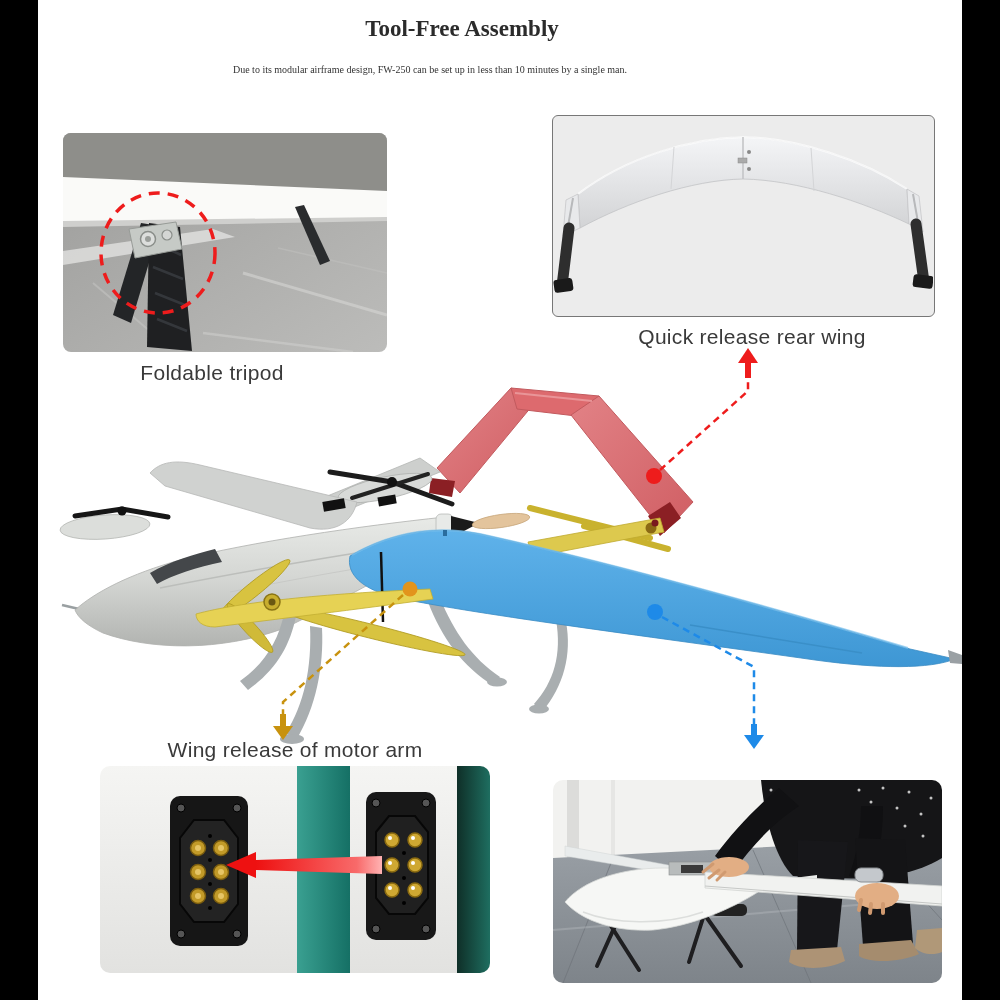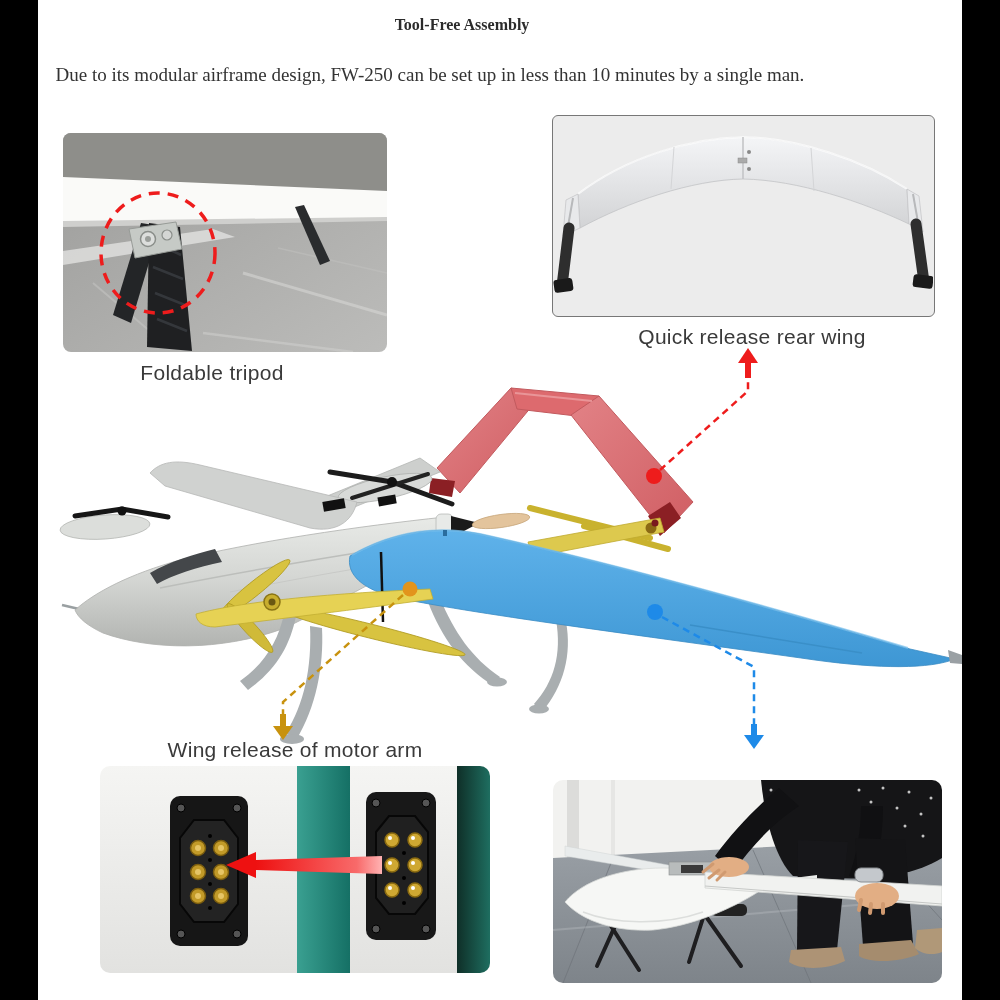--- a/index.html
+++ b/index.html
@@ -7,23 +7,23 @@
     --accent-red:#ee1c1c; --accent-blue:#1e8ae8; --accent-gold:#c8920e; --dot-orange:#e2941c;
     --wing-blue:#4fa8e2; --tail-red:#dd6a6e; --boom-yellow:#e6d254; --fuselage-gray:#d3d5d2;
     --stripe-teal:#2a9383; --connector-arrow:#ee1111;
   }
   *{margin:0;padding:0;box-sizing:border-box;}
   body{background:#444;font-family:"Liberation Sans",sans-serif;}
   #canvas{position:relative;width:1000px;height:1000px;background:var(--page-bg);overflow:hidden;margin:0 auto;}
   .letterbox{position:absolute;top:0;width:38px;height:1000px;background:var(--letterbox);z-index:50;}
   #lb-left{left:0;} #lb-right{right:0;}
   .page-title{position:absolute;top:16px;left:38px;width:848px;text-align:center;
-    font-family:"Liberation Serif",serif;font-weight:bold;font-size:16px;color:var(--title-text);}
+    font-family:"Liberation Serif",serif;font-weight:bold;font-size:23px;color:var(--title-text);}
   .page-subtitle{position:absolute;top:64px;left:38px;width:784px;text-align:center;
-    font-family:"Liberation Serif",serif;font-size:19px;color:#333;}
+    font-family:"Liberation Serif",serif;font-size:10px;color:#333;}
   .callout{position:absolute;transform:translateX(-50%);white-space:nowrap;
     font-size:21px;letter-spacing:.3px;color:var(--label-text);text-align:right;}
   .imgbox{position:absolute;overflow:hidden;}
   #fig-tripod{left:63px;top:133px;width:324px;height:219px;border-radius:8px;}
   #fig-rearwing{left:552px;top:115px;width:383px;height:202px;border:1.5px solid #777;border-radius:6px;background:#ececec;}
   #fig-connectors{left:100px;top:766px;width:390px;height:207px;border-radius:10px;}
   #fig-handwing{left:553px;top:780px;width:389px;height:203px;border-radius:10px;}
   #lbl-tripod{left:212px;top:361px;}
   #lbl-rearwing{left:752px;top:325px;}
   #lbl-motorarm{left:295px;top:738px;}

